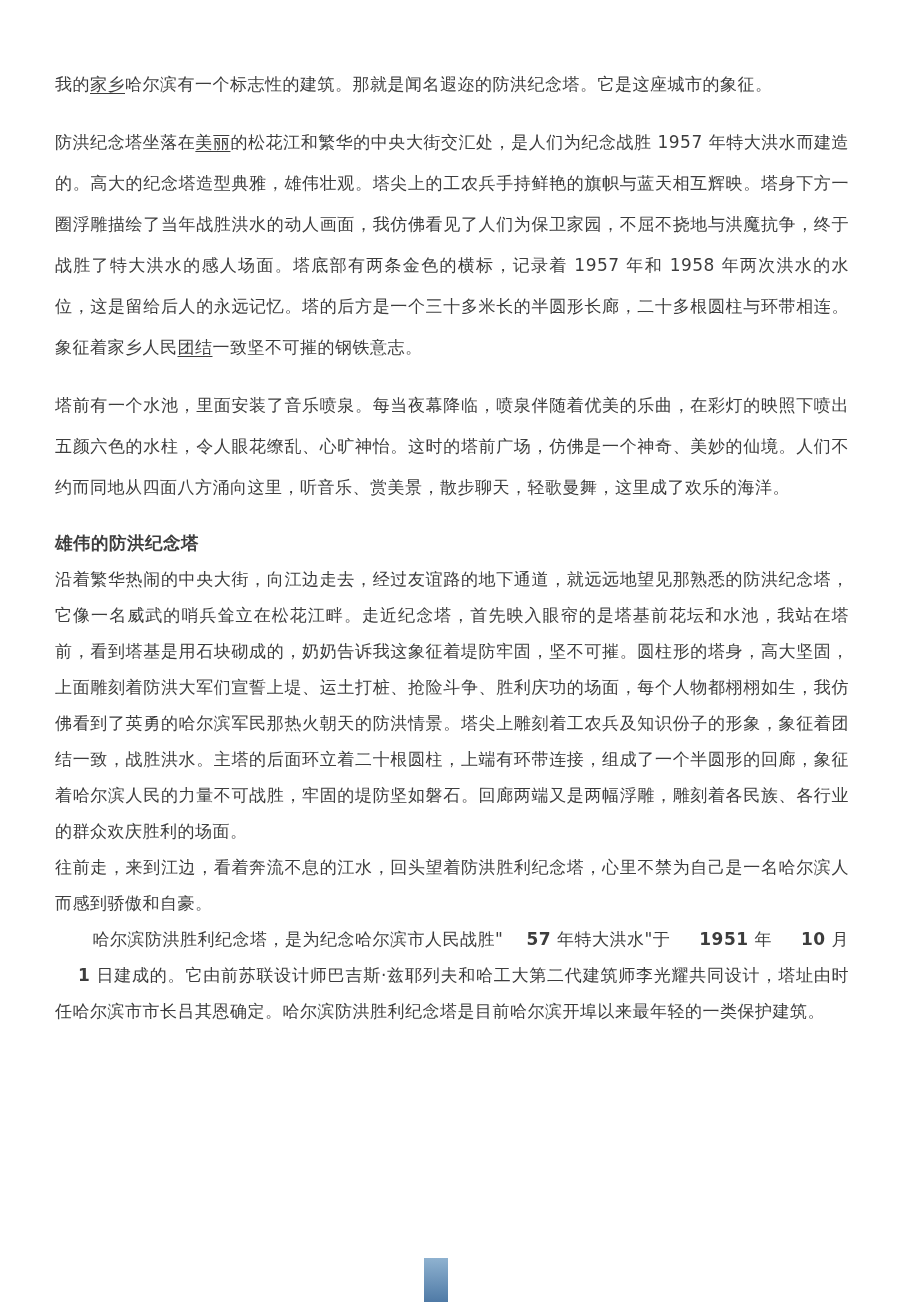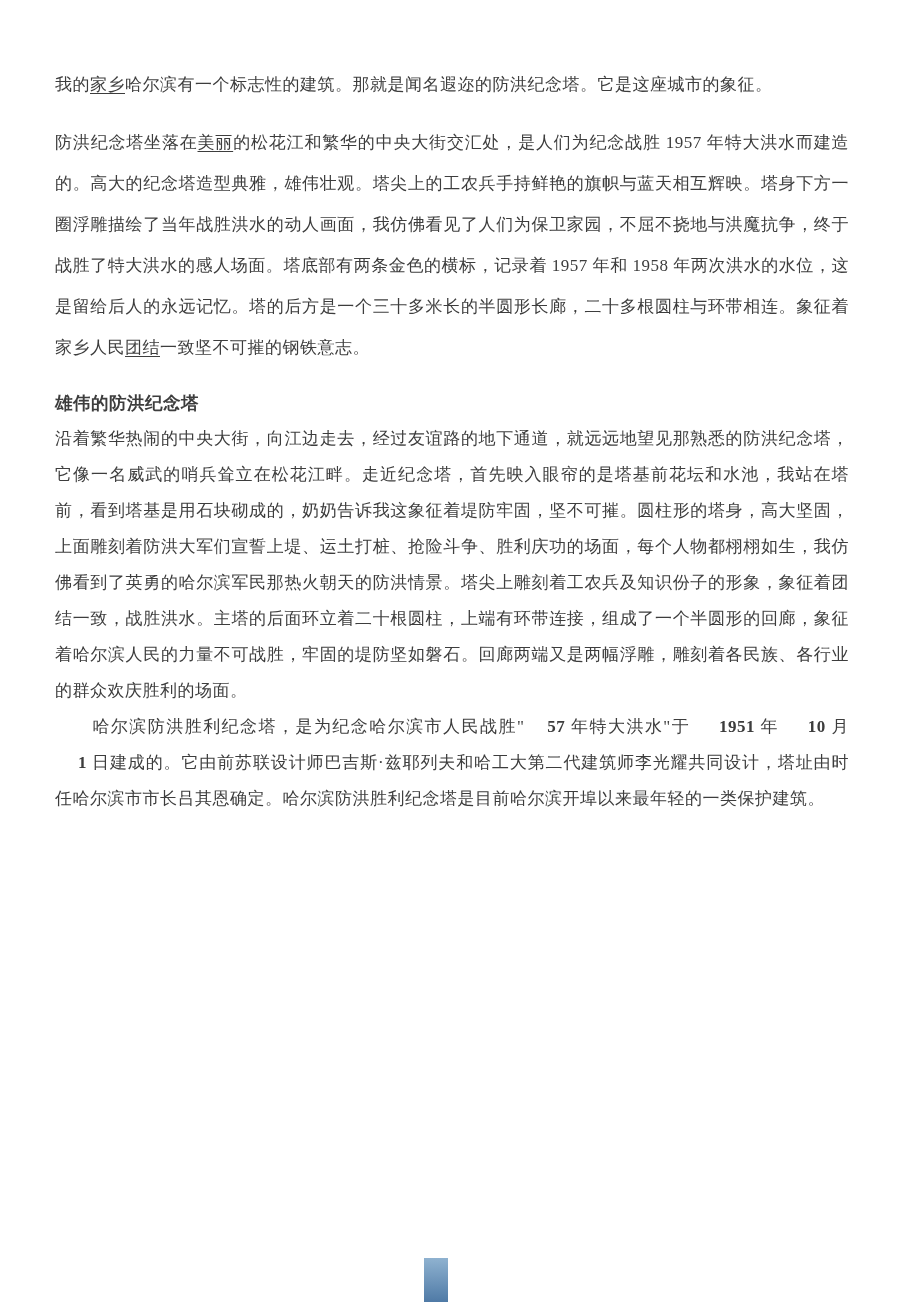--- a/index.html
+++ b/index.html
@@ -11,21 +11,20 @@
   }
   body {
     font-family: "DejaVu Sans", "Liberation Sans", sans-serif;
     color: #3d3d3d;
   }
   .doc {
     position: relative;
     width: 904px;
     height: 1302px;
     padding: 64px 55px 8px 55px;
-    font-family: Liberation Serif, serif;
   }
   .para {
     font-size: 17px;
     text-align: justify;
     letter-spacing: 0.5px;
   }
   .loose { line-height: 41px; margin-bottom: 17px; }
   .tight { line-height: 36px; margin-bottom: 0; }
   .heading {
     font-size: 17.5px;
@@ -46,18 +45,20 @@
     height: 44px;
   }
 </style>
 </head>
 <body style="background: rgb(255, 255, 255); color: rgb(61, 61, 61);">
 
 <div class="doc">
   <div>
       <p class="para loose"><span>我的</span><span class="u">家乡</span><span>哈尔滨有一个标志性的建筑。那就是闻名遐迩的防洪纪念塔。它是这座城市的象征。</span></p>
       <p class="para loose"><span>防洪纪念塔坐落在</span><span class="u">美丽</span><span>的松花江和繁华的中央大街交汇处，是人们为纪念战胜 1957 年特大洪水而建造的。高大的纪念塔造型典雅，雄伟壮观。塔尖上的工农兵手持鲜艳的旗帜与蓝天相互辉映。塔身下方一圈浮雕描绘了当年战胜洪水的动人画面，我仿佛看见了人们为保卫家园，不屈不挠地与洪魔抗争，终于战胜了特大洪水的感人场面。塔底部有两条金色的横标，记录着 1957 年和 1958 年两次洪水的水位，这是留给后人的永远记忆。塔的后方是一个三十多米长的半圆形长廊，二十多根圆柱与环带相连。象征着家乡人民</span><span class="u">团结</span><span>一致坚不可摧的钢铁意志。</span></p>
+      <p class="para loose"><span>塔前有一个水池，里面安装了音乐喷泉。每当夜幕降临，喷泉伴随着优美的乐曲，在彩灯的映照下喷出五颜六色的水柱，令人眼花缭乱、心旷神怡。这时的塔前广场，仿佛是一个神奇、美妙的仙境。人们不约而同地从四面八方涌向这里，听音乐、赏美景，散步聊天，轻歌曼舞，这里成了欢乐的海洋。</span></p>
       <p class="heading"><span>雄伟的防洪纪念塔</span></p>
       <p class="para tight"><span>沿着繁华热闹的中央大街，向江边走去，经过友谊路的地下通道，就远远地望见那熟悉的防洪纪念塔，它像一名威武的哨兵耸立在松花江畔。走近纪念塔，首先映入眼帘的是塔基前花坛和水池，我站在塔前，看到塔基是用石块砌成的，奶奶告诉我这象征着堤防牢固，坚不可摧。圆柱形的塔身，高大坚固，上面雕刻着防洪大军们宣誓上堤、运土打桩、抢险斗争、胜利庆功的场面，每个人物都栩栩如生，我仿佛看到了英勇的哈尔滨军民那热火朝天的防洪情景。塔尖上雕刻着工农兵及知识份子的形象，象征着团结一致，战胜洪水。主塔的后面环立着二十根圆柱，上端有环带连接，组成了一个半圆形的回廊，象征着哈尔滨人民的力量不可战胜，牢固的堤防坚如磐石。回廊两端又是两幅浮雕，雕刻着各民族、各行业的群众欢庆胜利的场面。</span></p>
+      <p class="para tight"><span>往前走，来到江边，看着奔流不息的江水，回头望着防洪胜利纪念塔，心里不禁为自己是一名哈尔滨人而感到骄傲和自豪。</span></p>
       <p class="para tight indent"><span>哈尔滨防洪胜利纪念塔，是为纪念哈尔滨市人民战胜"</span><span class="b">57</span><span> 年特大洪水"于 </span><span class="b">1951</span><span> 年 </span><span class="b">10</span><span> 月 </span><span class="b">1</span><span> 日建成的。它由前苏联设计师巴吉斯·兹耶列夫和哈工大第二代建筑师李光耀共同设计，塔址由时任哈尔滨市市长吕其恩确定。哈尔滨防洪胜利纪念塔是目前哈尔滨开埠以来最年轻的一类保护建筑。</span></p>
     </div>
   <div class="img-frag" style="background: linear-gradient(rgb(143, 178, 208) 0%, rgb(79, 122, 166) 100%);"></div>
 </div>
 
 </body></html>

